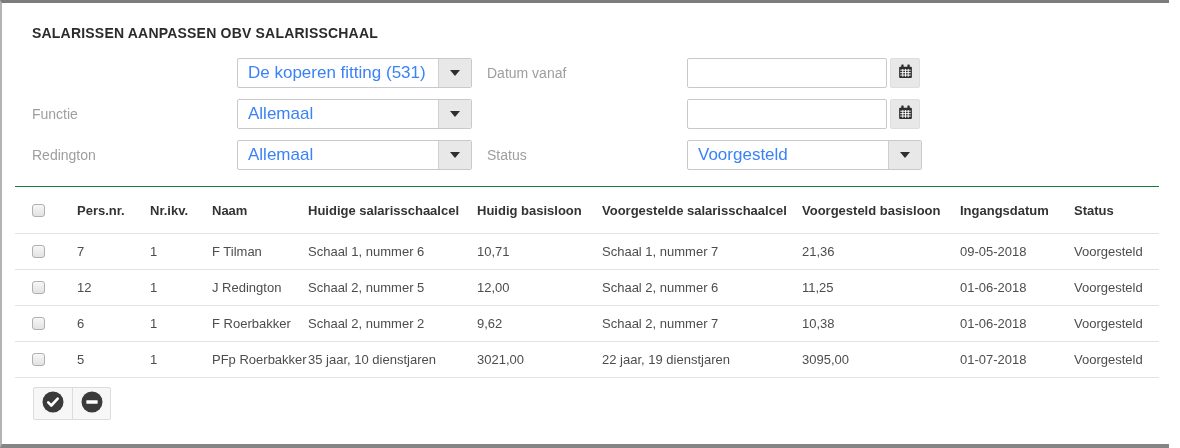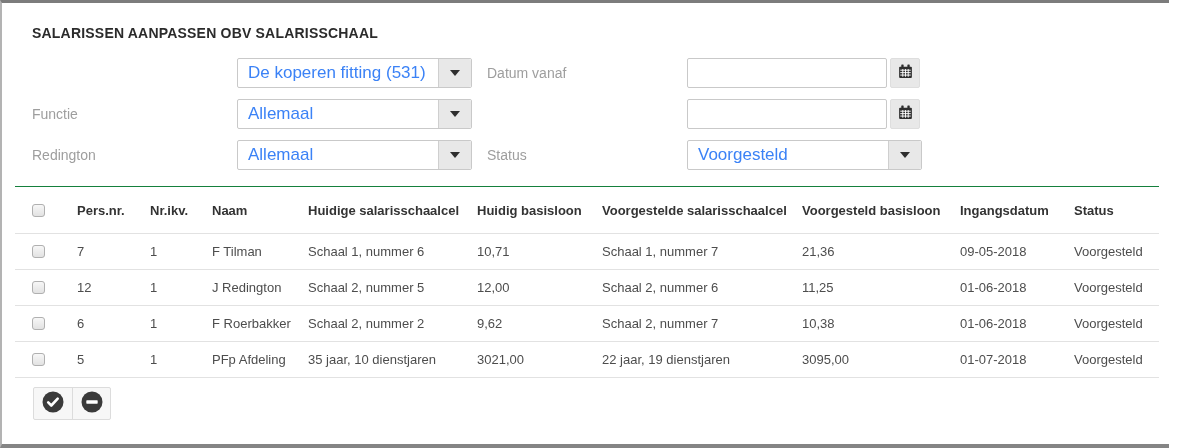--- a/index.html
+++ b/index.html
@@ -252,21 +252,21 @@
         <td>10,38</td>
         <td>01-06-2018</td>
         <td>Voorgesteld</td>
       </tr>
       <tr>
         <td>
             <input type="checkbox" class="cb" style="">
           </td>
         <td>5</td>
         <td>1</td>
-        <td>PFp Afdeling</td>
+        <td>PFp Roerbakker</td>
         <td>35 jaar, 10 dienstjaren</td>
         <td>3021,00</td>
         <td>22 jaar, 19 dienstjaren</td>
         <td>3095,00</td>
         <td>01-07-2018</td>
         <td>Voorgesteld</td>
       </tr>
     </tbody>
   </table>
 

